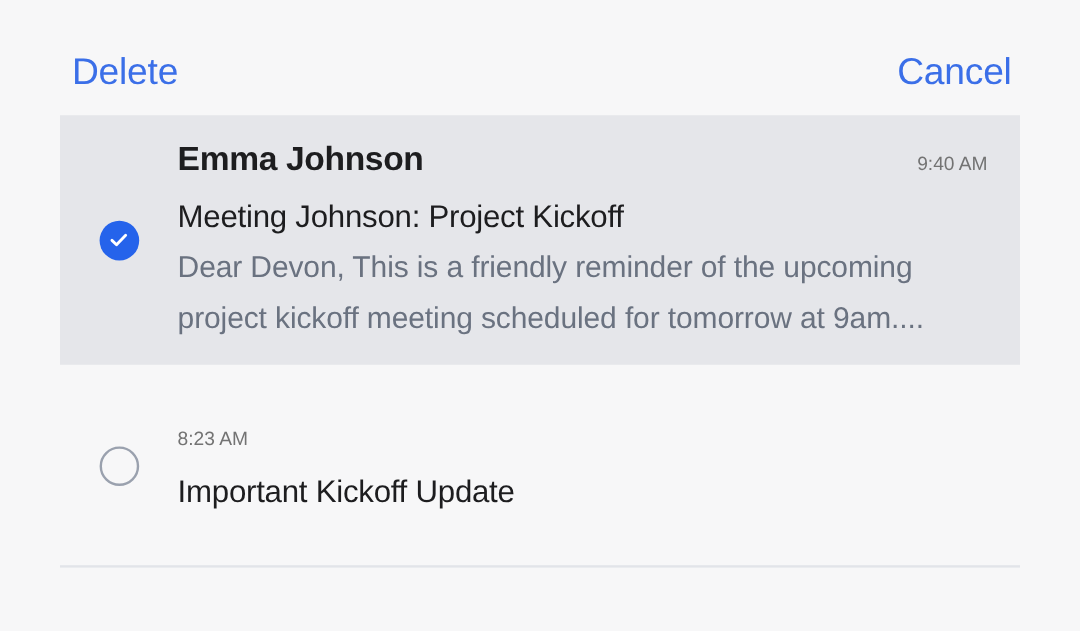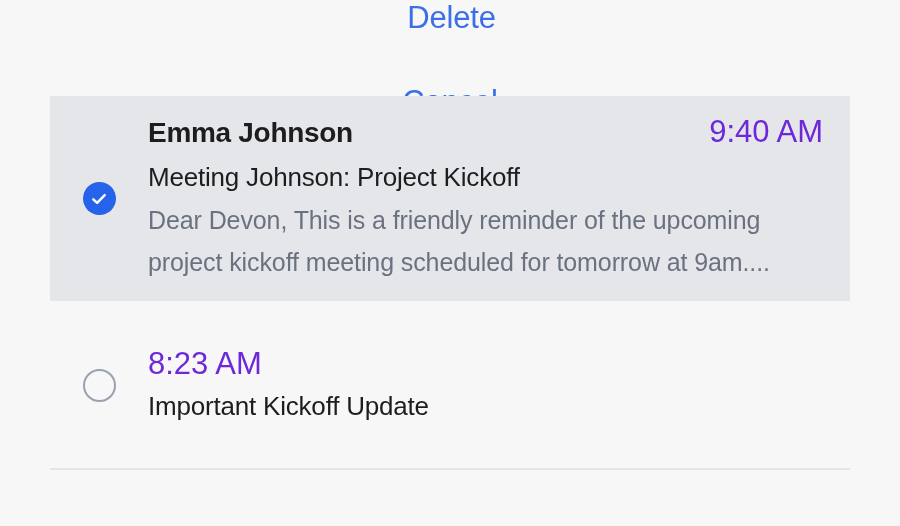--- a/index.html
+++ b/index.html
@@ -29,21 +29,20 @@
     position: absolute;
     top: 0;
     left: 0;
     width: 900px;
     height: 120px;
     display: flex;
     align-items: center;
     justify-content: space-between;
     padding: 0 57px 0 57px;
     box-sizing: border-box;
-    flex-direction: column;
   }
   .action-btn {
     background: none;
     border: 0;
     padding: 0;
     margin: 0;
     font-family: "Liberation Sans", sans-serif;
     font-size: 31px;
     line-height: 36px;
     letter-spacing: -0.2px;
@@ -125,23 +124,23 @@
     font-size: 28px;
     line-height: 38px;
     font-weight: 700;
     color: #1d1d1f;
     letter-spacing: -0.3px;
     white-space: nowrap;
     overflow: hidden;
     text-overflow: ellipsis;
   }
   .timestamp {
-    font-size: 31px;
+    font-size: 16px;
     line-height: 34px;
-    color: #6d28d9;
+    color: #737373;
     white-space: nowrap;
     flex: 0 0 auto;
   }
   .subject {
     font-size: 26px;
     line-height: 36px;
     color: #1d1d1f;
     font-weight: 400;
     letter-spacing: -0.2px;
     margin-top: 7px;

